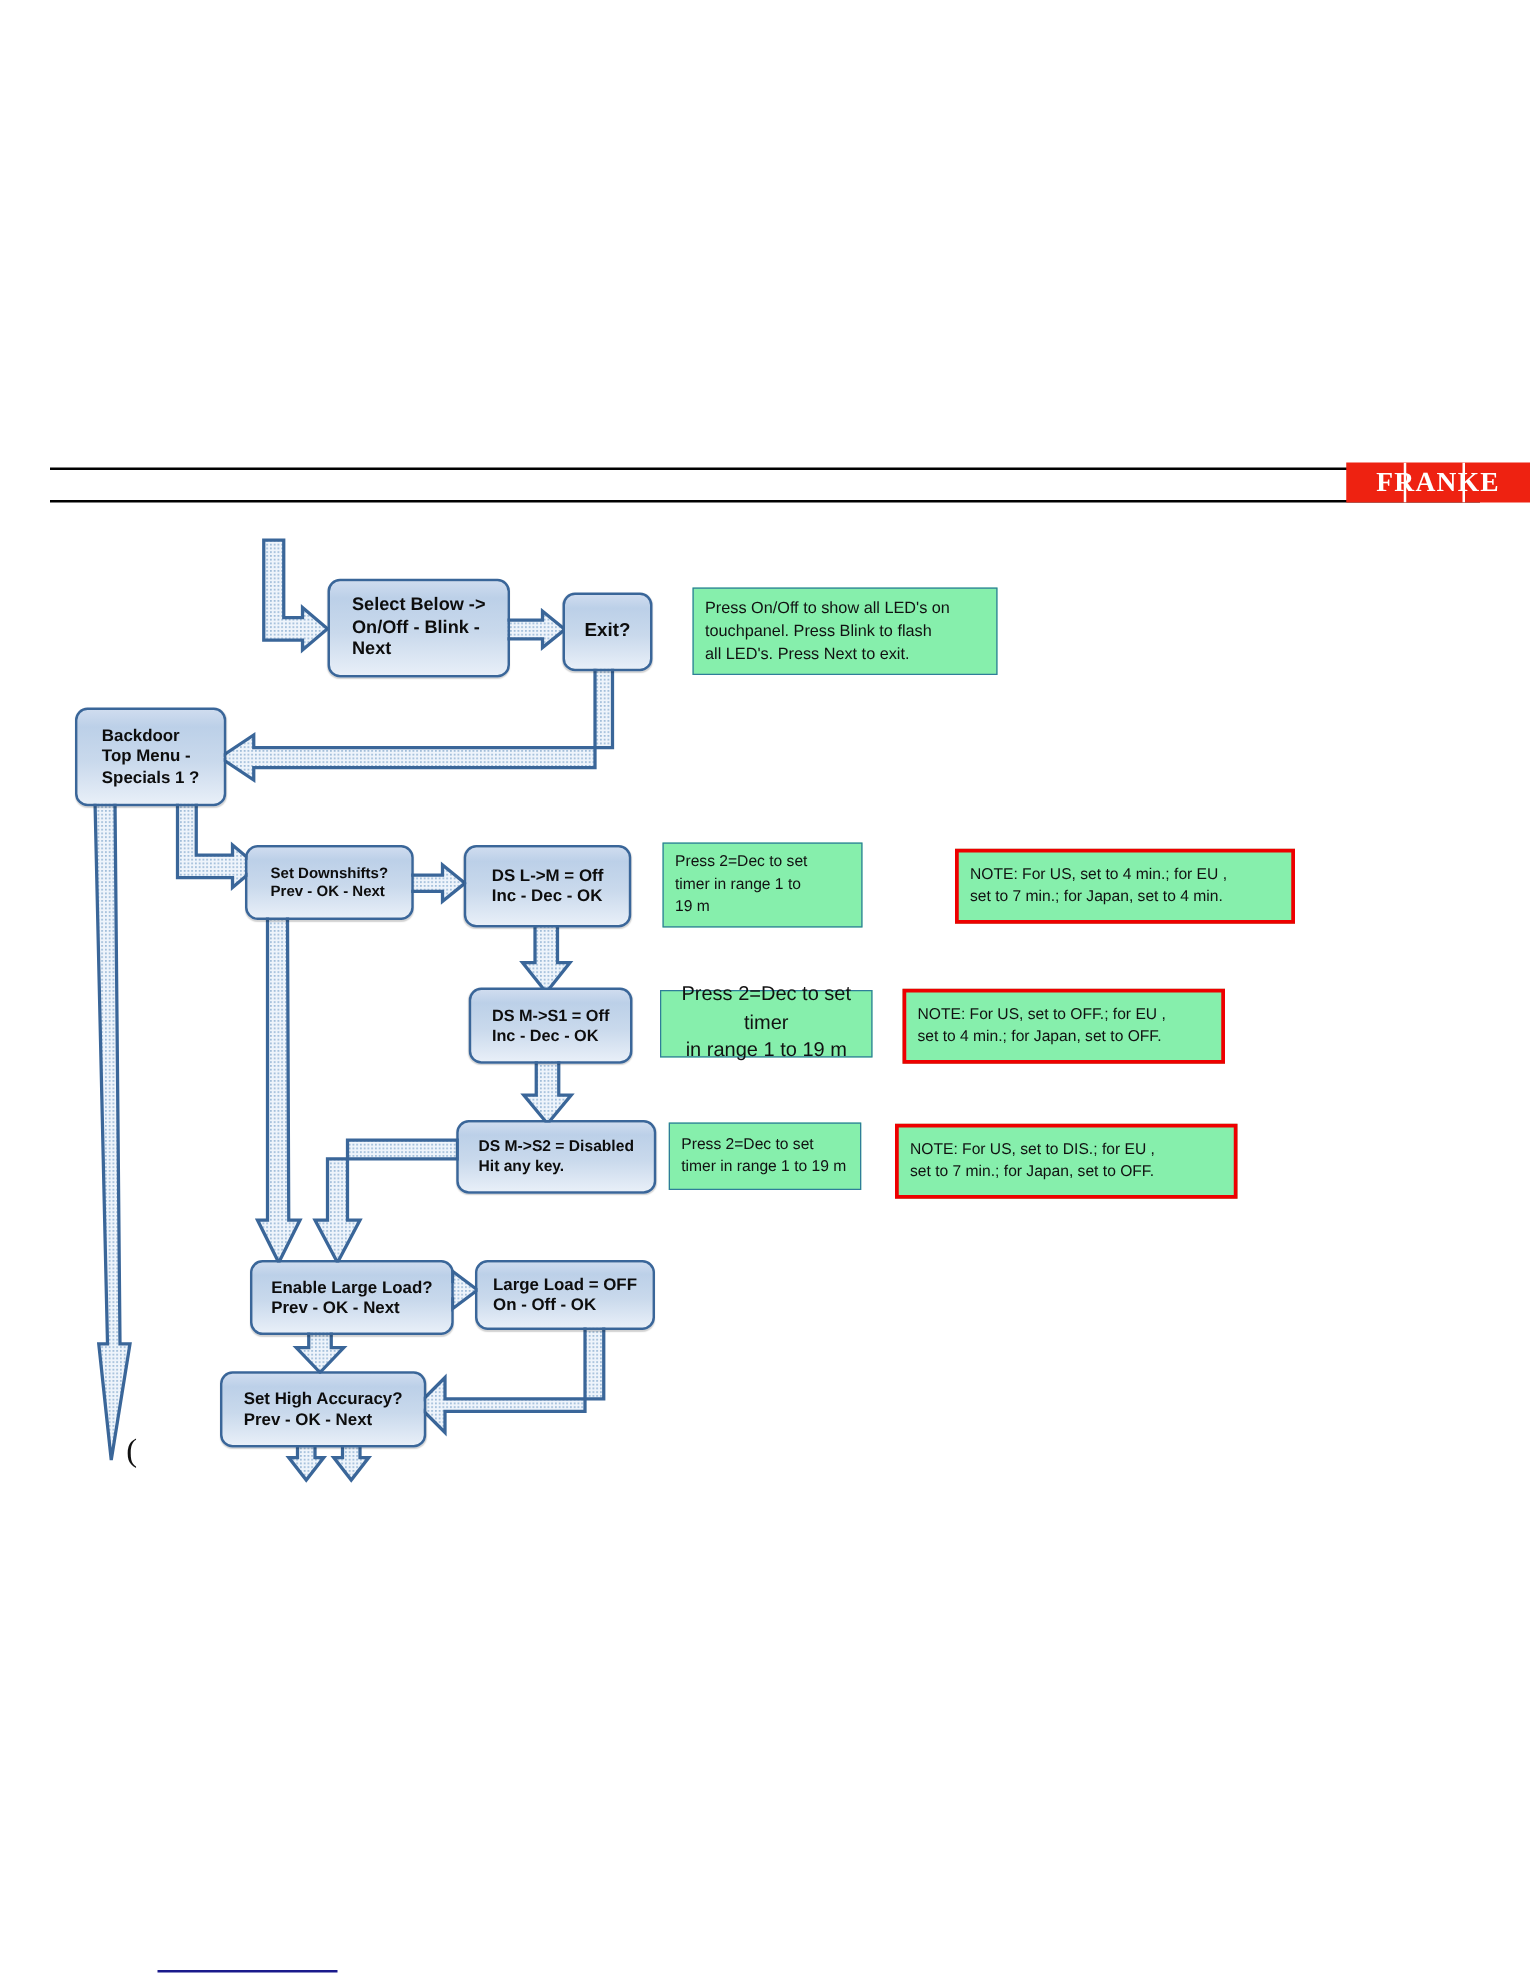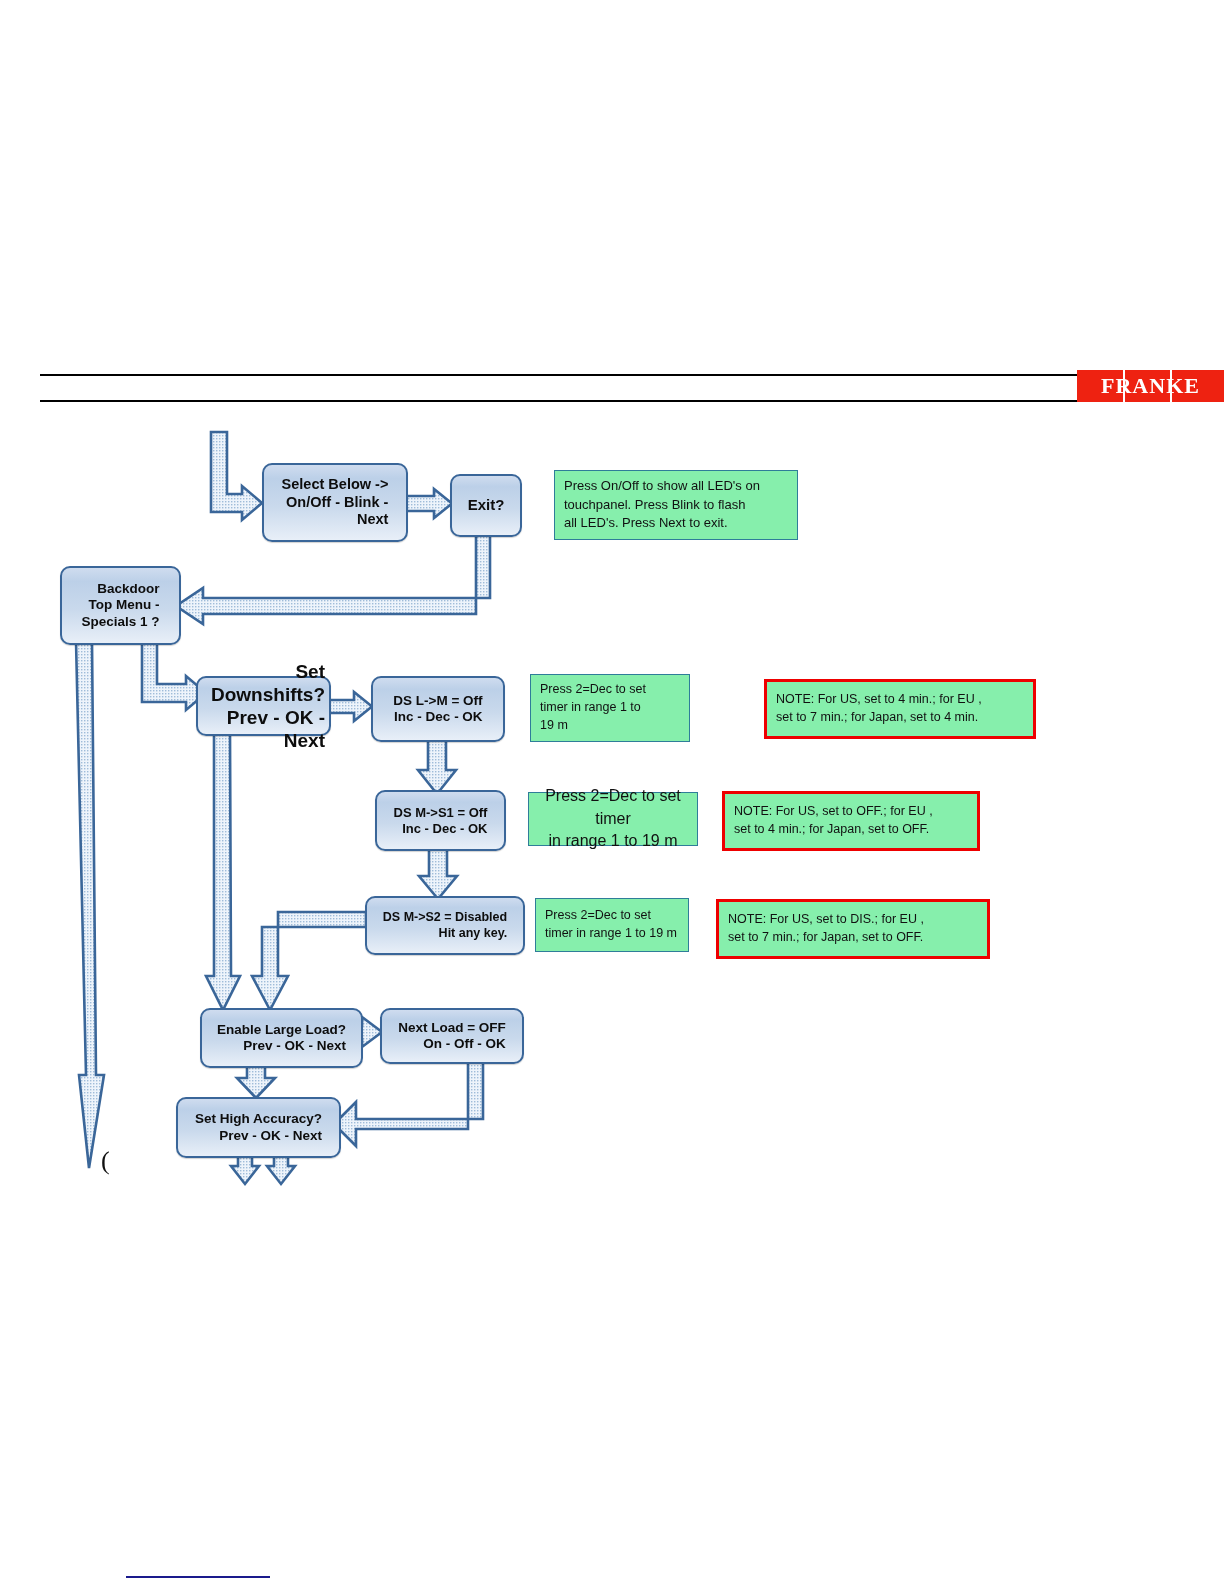--- a/index.html
+++ b/index.html
@@ -25,21 +25,21 @@
   #footer-rule{position:absolute;left:126px;top:1576px;width:144px;height:2px;background:#1a1a8c;}
 
   
   .node{
     position:absolute;
     border:2px solid #3a6699;
     border-radius:10px;
     background:linear-gradient(180deg,#cfdcef 0%,#bcd0e8 18%,#c9d9ec 55%,#e8eff8 100%);
     box-shadow:0 1px 1px rgba(0,0,0,.18);
     display:flex;align-items:center;justify-content:center;
-    text-align:right;
+    text-align:left;
     color:#0d0d0d;font-weight:bold;
     line-height:1.22;
   }
   .node .lines{padding:0 4px;}
 
   
   .note{
     position:absolute;background:#86efac;
     display:flex;align-items:center;
     color:#111;line-height:1.42;
@@ -125,21 +125,21 @@
 </div>
 
 <div class="node" style="left:60px;top:566px;width:117px;height:75px;font-size:13.5px;">
   <div class="lines">
     <div>Backdoor</div>
     <div>Top Menu -</div>
     <div>Specials 1 ?</div>
   </div>
 </div>
 
-<div class="node" style="left:196px;top:676px;width:131px;height:56px;font-size:19px;border-radius:10px;">
+<div class="node" style="left:196px;top:676px;width:131px;height:56px;font-size:12px;border-radius:10px;">
   <div class="lines">
     <div>Set Downshifts?</div>
     <div>Prev - OK - Next</div>
   </div>
 </div>
 
 <div class="node" style="left:371px;top:676px;width:130px;height:62px;font-size:13.5px;">
   <div class="lines">
     <div>DS L-&gt;M = Off</div>
     <div>Inc - Dec - OK</div>
@@ -162,21 +162,21 @@
 
 <div class="node" style="left:178px;top:1008px;width:159px;height:56px;font-size:13.5px;margin-left:22px;">
   <div class="lines">
     <div>Enable Large Load?</div>
     <div>Prev - OK - Next</div>
   </div>
 </div>
 
 <div class="node" style="left:380px;top:1008px;width:140px;height:52px;font-size:13.5px;">
   <div class="lines">
-    <div>Next Load = OFF</div>
+    <div>Large Load = OFF</div>
     <div>On - Off - OK</div>
   </div>
 </div>
 
 <div class="node" style="left:176px;top:1097px;width:161px;height:57px;font-size:13.5px;">
   <div class="lines">
     <div>Set High Accuracy?</div>
     <div>Prev - OK - Next</div>
   </div>
 </div>

